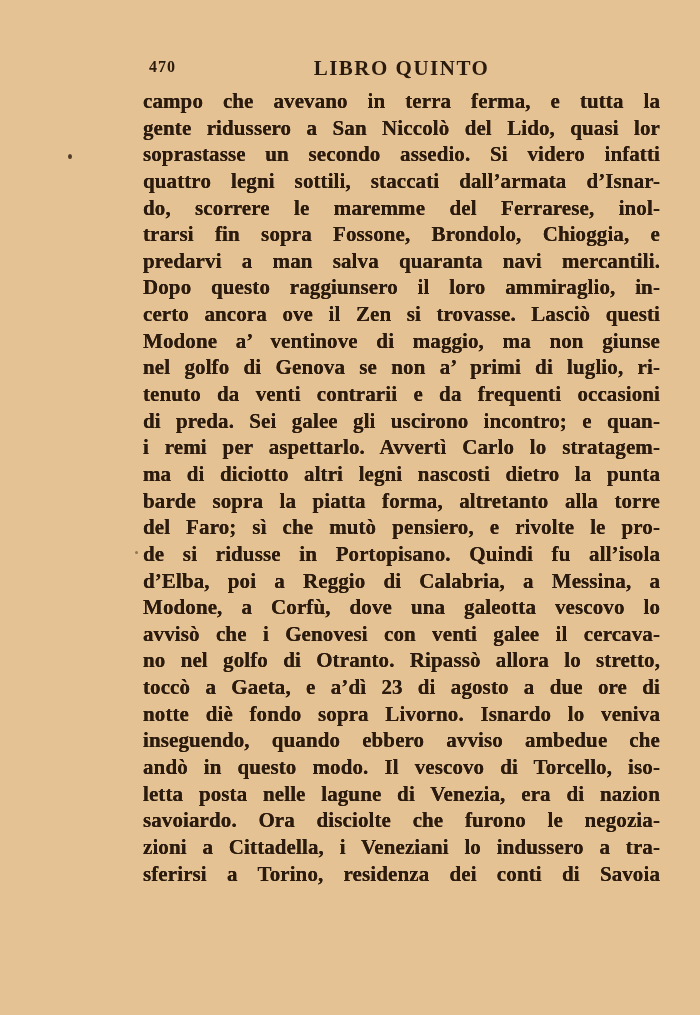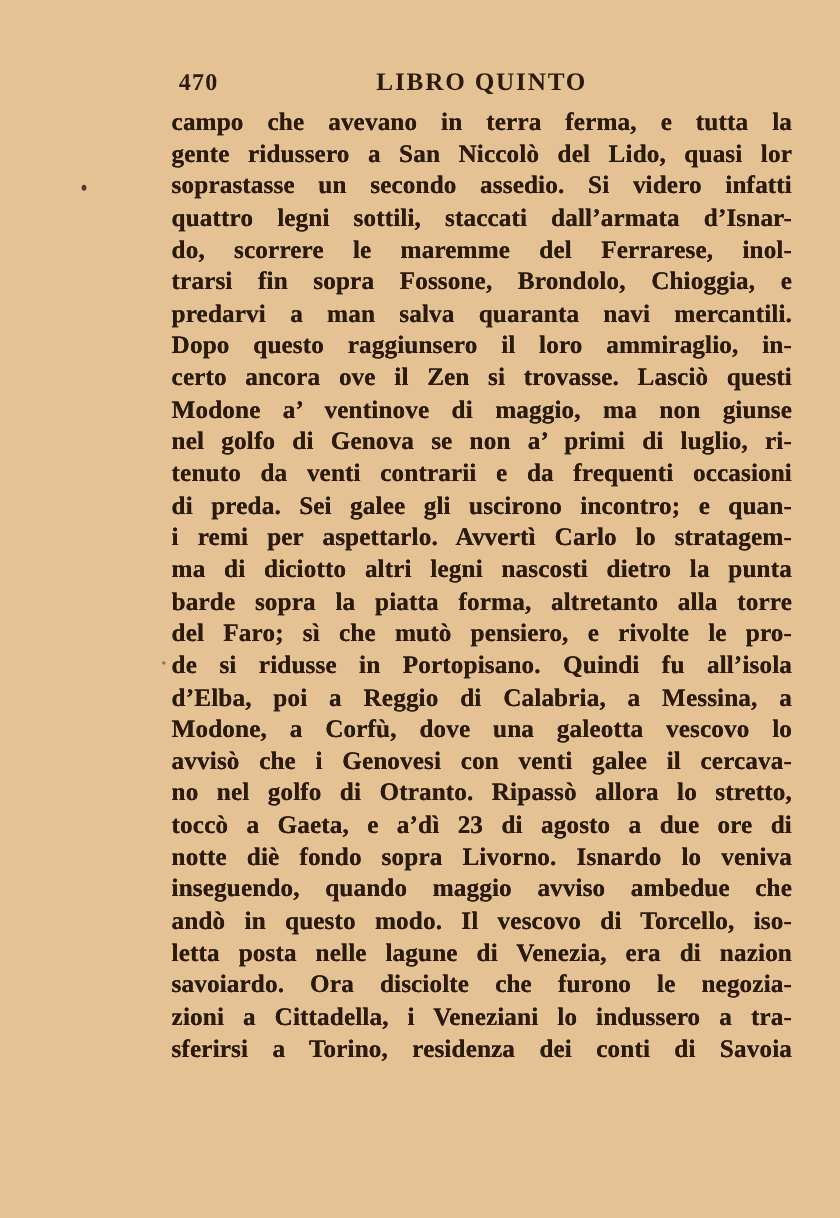--- a/index.html
+++ b/index.html
@@ -28,21 +28,21 @@
   }
   .running-header {
     position: relative;
     height: 28px;
     margin-bottom: 4px;
   }
   .pagenum {
     position: absolute;
     left: 6px;
     top: 2px;
-    font-size: 20px;
+    font-size: 16px;
     font-weight: 700;
     letter-spacing: 1px;
     text-align: center;
   }
   .header-title {
     display: block;
     text-align: center;
     font-size: 21px;
     font-weight: 700;
     letter-spacing: 1.5px;
@@ -111,21 +111,21 @@
         <div class="line">ma di diciotto altri legni nascosti dietro la punta</div>
         <div class="line">barde sopra la piatta forma, altretanto alla torre</div>
         <div class="line">del Faro; sì che mutò pensiero, e rivolte le pro-</div>
         <div class="line">de si ridusse in Portopisano. Quindi fu all’isola</div>
         <div class="line">d’Elba, poi a Reggio di Calabria, a Messina, a</div>
         <div class="line">Modone, a Corfù, dove una galeotta vescovo lo</div>
         <div class="line">avvisò che i Genovesi con venti galee il cercava-</div>
         <div class="line">no nel golfo di Otranto. Ripassò allora lo stretto,</div>
         <div class="line">toccò a Gaeta, e a’dì 23 di agosto a due ore di</div>
         <div class="line">notte diè fondo sopra Livorno. Isnardo lo veniva</div>
-        <div class="line">inseguendo, quando maggio avviso ambedue che</div>
+        <div class="line">inseguendo, quando ebbero avviso ambedue che</div>
         <div class="line">andò in questo modo. Il vescovo di Torcello, iso-</div>
         <div class="line">letta posta nelle lagune di Venezia, era di nazion</div>
         <div class="line">savoiardo. Ora disciolte che furono le negozia-</div>
         <div class="line">zioni a Cittadella, i Veneziani lo indussero a tra-</div>
         <div class="line">sferirsi a Torino, residenza dei conti di Savoia</div>
       </div>
   </div>
 </div>
 
 </body></html>

